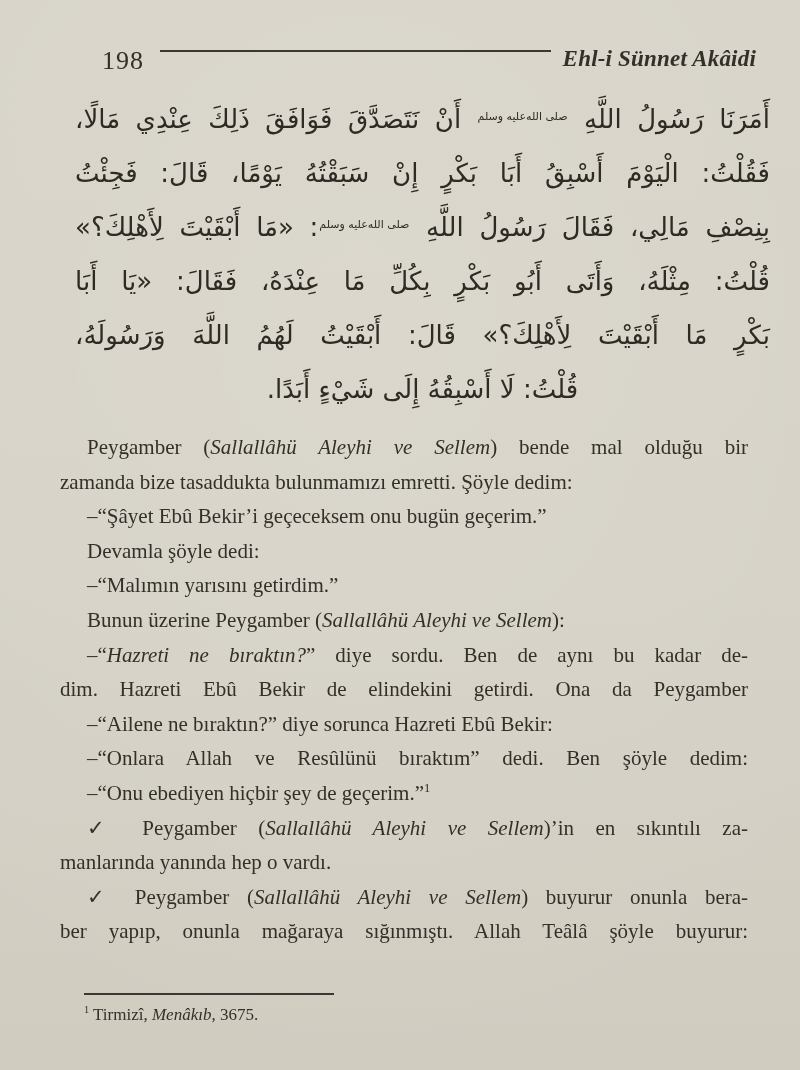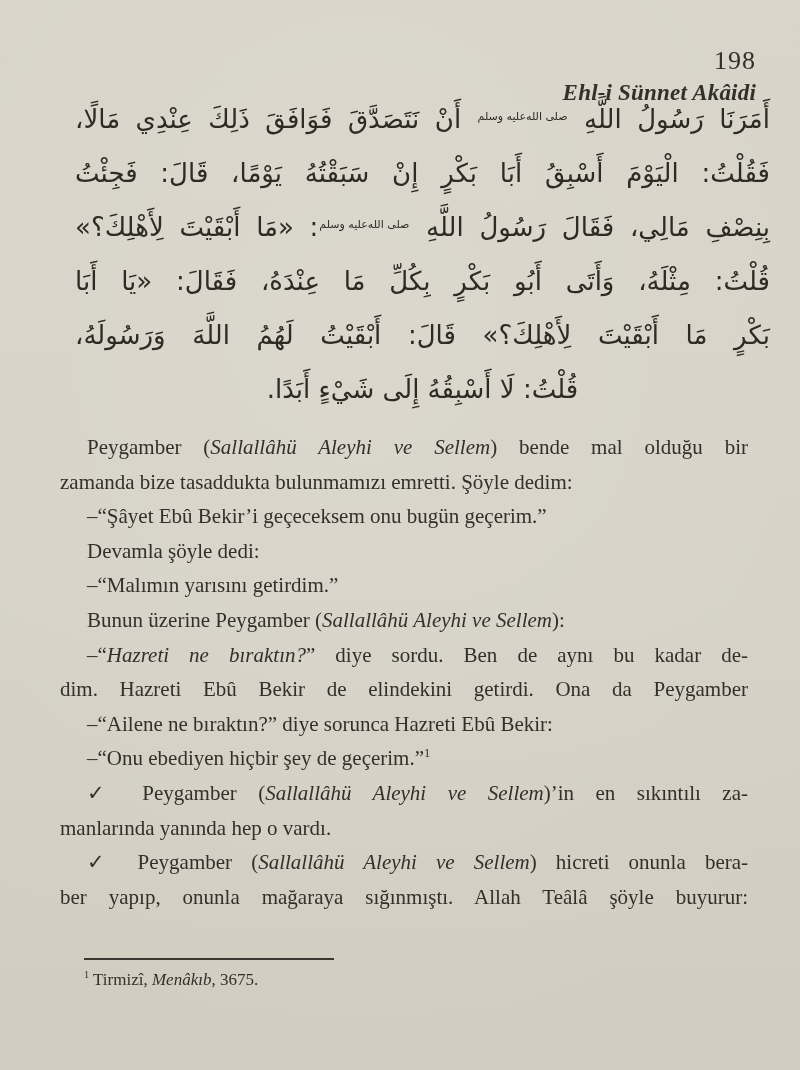--- a/index.html
+++ b/index.html
@@ -9,21 +9,21 @@
   body{width:800px;height:1070px;overflow:hidden;
        font-family:"Liberation Serif", serif; color:var(--ink);}
   .page{
     width:800px;height:1070px;box-sizing:border-box;padding-top:46px;
     background:
       radial-gradient(130% 115% at 45% 32%, rgba(255,255,255,0.10), rgba(0,0,0,0) 62%),
       linear-gradient(180deg,#d8d4c9 0%, #d6d2c7 55%, #d1ccc0 100%);
     background-color:var(--bg);
   }
   
-  .hdr{display:flex;align-items:flex-end;margin:0 44px 0 102px;height:34px;flex-direction:column;}
+  .hdr{display:flex;align-items:flex-start;margin:0 44px 0 102px;height:34px;}
   .pagenum{font-size:26px;letter-spacing:1px;}
   .hrule{flex:1;height:2px;background:var(--rule);margin:4px 12px 0 16px;}
   .hdrtitle{font-size:23px;font-weight:bold;font-style:italic;letter-spacing:0.2px;white-space:nowrap;}
   
   .arabic{direction:rtl;margin:12px 28px 0 0;padding-left:28px;margin-left:47px;margin-right:30px;
           font-family:"DejaVu Sans", sans-serif;font-size:26px;color:#2e2b25;}
   .arabic .aline{line-height:54px;height:54px;text-align:justify;text-align-last:justify;white-space:nowrap;overflow:visible;}
   .arabic .aline.center{text-align:right;text-align-last:center;}
   .pbuh{display:inline-flex;flex-direction:row;align-items:center;
         font-size:11px;line-height:10px;vertical-align:middle;transform:translateY(-4px);
@@ -67,24 +67,25 @@
   <section class="btext" id="body-block">
       <div class="bline j ind"><span>Peygamber (</span><i>Sallallâhü Aleyhi ve Sellem</i><span>) bende mal olduğu bir</span></div>
       <div class="bline"><span>zamanda bize tasaddukta bulunmamızı emretti. Şöyle dedim:</span></div>
       <div class="bline ind"><span>–“Şâyet Ebû Bekir’i geçeceksem onu bugün geçerim.”</span></div>
       <div class="bline ind"><span>Devamla şöyle dedi:</span></div>
       <div class="bline ind"><span>–“Malımın yarısını getirdim.”</span></div>
       <div class="bline ind"><span>Bunun üzerine Peygamber (</span><i>Sallallâhü Aleyhi ve Sellem</i><span>):</span></div>
       <div class="bline j ind"><span>–“</span><i>Hazreti ne bıraktın?</i><span>” diye sordu. Ben de aynı bu kadar de-</span></div>
       <div class="bline j"><span>dim. Hazreti Ebû Bekir de elindekini getirdi. Ona da Peygamber</span></div>
       <div class="bline ind"><span>–“Ailene ne bıraktın?” diye sorunca Hazreti Ebû Bekir:</span></div>
+      <div class="bline j ind"><span>–“Onlara Allah ve Resûlünü bıraktım” dedi. Ben şöyle dedim:</span></div>
       <div class="bline ind"><span>–“Onu ebediyen hiçbir şey de geçerim.”</span><sup>1</sup></div>
       <div class="bline j ind"><span>✓ Peygamber (</span><i>Sallallâhü Aleyhi ve Sellem</i><span>)’in en sıkıntılı za-</span></div>
       <div class="bline"><span>manlarında yanında hep o vardı.</span></div>
-      <div class="bline j ind"><span>✓ Peygamber (</span><i>Sallallâhü Aleyhi ve Sellem</i><span>) hicreti onunla bera-</span></div>
+      <div class="bline j ind"><span>✓ Peygamber (</span><i>Sallallâhü Aleyhi ve Sellem</i><span>) buyurur onunla bera-</span></div>
       <div class="bline j"><span>ber yapıp, onunla mağaraya sığınmıştı. Allah Teâlâ şöyle buyurur:</span></div>
     </section>
 
   <footer>
     <div class="fn-rule"></div>
     <div class="fn" id="footnote"><sup>1</sup><span> Tirmizî, </span><i>Menâkıb</i><span>, 3675.</span></div>
   </footer>
 
 </div>
 

